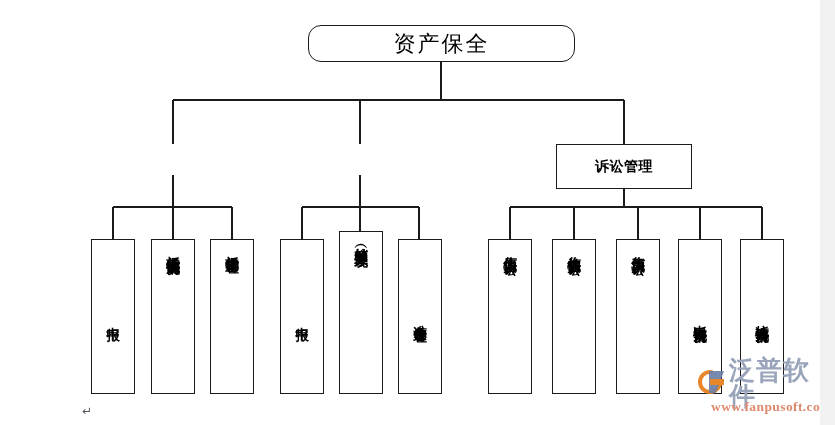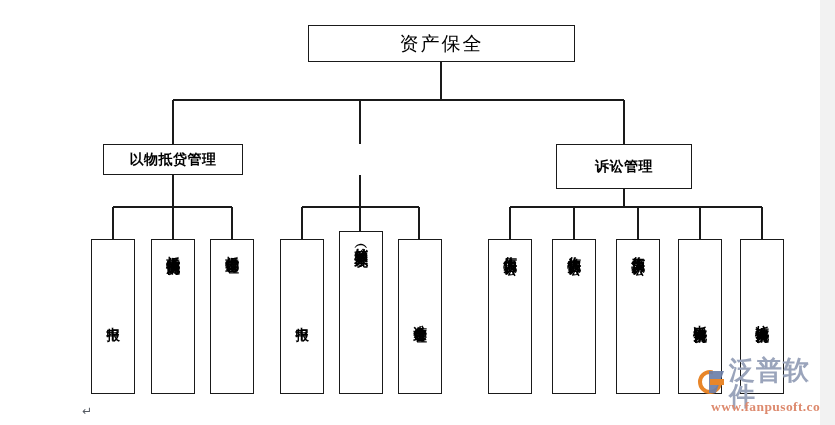--- a/index.html
+++ b/index.html
@@ -53,23 +53,24 @@
     border: 1.3px solid #1a1a1a;
     background: #ffffff;
     display: flex;
     align-items: center;
     justify-content: center;
     color: #000000;
   }
 
   
   .node.root {
-    font-size: 19px;
+    font-size: 22px;
     font-weight: 400;
     letter-spacing: 2px;
+    border-radius: 13px;
   }
 
   
   .node.lvl2 {
     font-size: 14px;
     font-weight: bold;
     letter-spacing: 0.5px;
   }
 
   
@@ -202,23 +203,20 @@
         <line x1="638" y1="207" x2="638" y2="239"></line>
         <line x1="700" y1="207" x2="700" y2="239"></line>
         <line x1="762" y1="207" x2="762" y2="239"></line>
       </g>
     </svg>
 
     <div class="node root" style="left:308px; top:25px; width:267px; height:37px;">
       <span>资产保全</span>
     </div>
 
-    <div class="node lvl2" style="left:103px; top:144px; width:140px; height:31px;">
-      <span>以物抵贷管理</span>
-    </div>
 
 
     <div class="node lvl2" style="left:556px; top:144px; width:136px; height:45px;">
       <span>诉讼管理</span>
     </div>
 
     <div class="node leaf center" style="left:91px; top:239px; width:44px; height:155px;">
       <span class="vtext">申报</span>
     </div>
 

